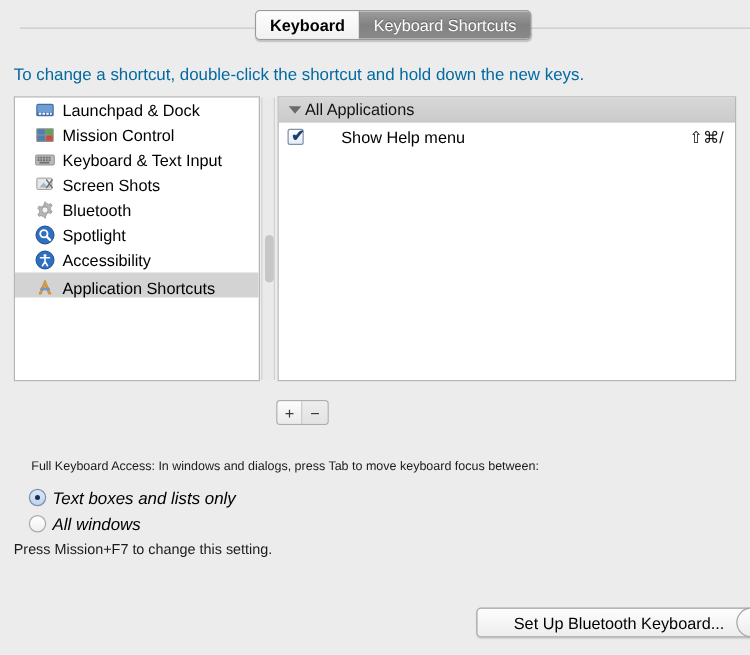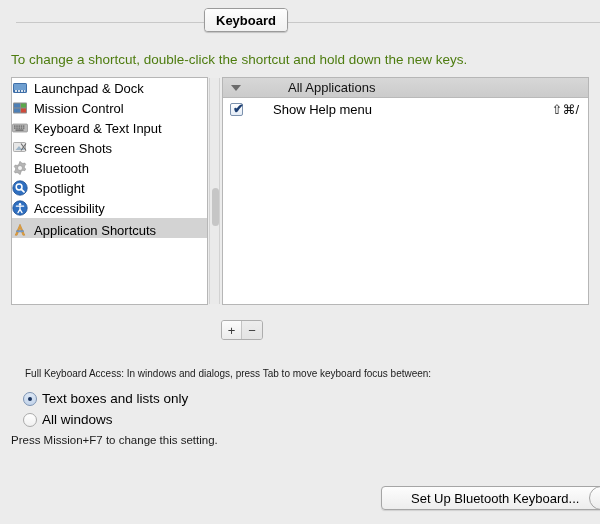--- a/index.html
+++ b/index.html
@@ -67,40 +67,40 @@
     text-shadow: 0 -1px 0 rgba(0,0,0,0.35);
     border-left: 1px solid #8a8a8a;
   }
 
   
   #instruction {
     position: absolute;
     left: 11px;
     top: 52px;
     font-size: 13.5px;
-    color: #4d7c0f;
+    color: #0369a1;
   }
 
   
   #sidebar {
     position: absolute;
     left: 11px;
     top: 77px;
     width: 197px;
     height: 228px;
     background: #ffffff;
     border: 1px solid #b6b6b6;
     box-sizing: border-box;
     overflow: hidden;
   }
   .cat-row {
     display: flex;
     align-items: center;
     height: 20px;
-    padding-left: 0;
+    padding-left: 16px;
     font-size: 13px;
     cursor: default;
   }
   .cat-row.selected {
     background: #d3d3d3;
     align-items: flex-end;
   }
   .cat-icon {
     width: 16px;
     height: 16px;
@@ -146,21 +146,20 @@
   }
   #group-header {
     display: flex;
     align-items: center;
     height: 19px;
     background: linear-gradient(to bottom, #d7d7d7 0%, #cbcbcb 100%);
     border-bottom: 1px solid #b9b9b9;
     padding-left: 8px;
     font-size: 13px;
     color: #131313;
-    gap: 44px;
   }
   .disclosure {
     width: 0; height: 0;
     border-left: 5px solid transparent;
     border-right: 5px solid transparent;
     border-top: 6px solid #6b6b6b;
     margin-right: 3px;
     flex: 0 0 auto;
   }
   .sc-row {
@@ -235,23 +234,24 @@
     position: absolute;
     left: 25px;
     top: 368px;
     font-size: 10px;
     color: #1a1a1a;
   }
   .radio-row {
     position: absolute;
     left: 23px;
     display: flex;
-    align-items: center;
+    align-items: flex-start;
     font-size: 13.5px;
     cursor: default;
+    font-style: italic;
   }
   #radio-0 { top: 391px; }
   #radio-1 { top: 412px; }
   .radio {
     width: 14px; height: 14px;
     flex: 0 0 14px;
     border-radius: 50%;
     box-sizing: border-box;
     margin-right: 5px;
     position: relative;
@@ -314,20 +314,23 @@
   }
 </style>
 </head>
 <body>
 
 <div id="tabbar">
   <div class="divider"></div>
   <div id="tabgroup">
     <div class="tab inactive">
       <span>Keyboard</span>
+    </div>
+    <div class="tab active">
+      <span>Keyboard Shortcuts</span>
     </div>
   </div>
 </div>
 
 <div id="instruction">To change a shortcut, double-click the shortcut and hold down the new keys.</div>
 
 <div id="sidebar">
 
   <div class="cat-row">
     <span class="cat-icon">

